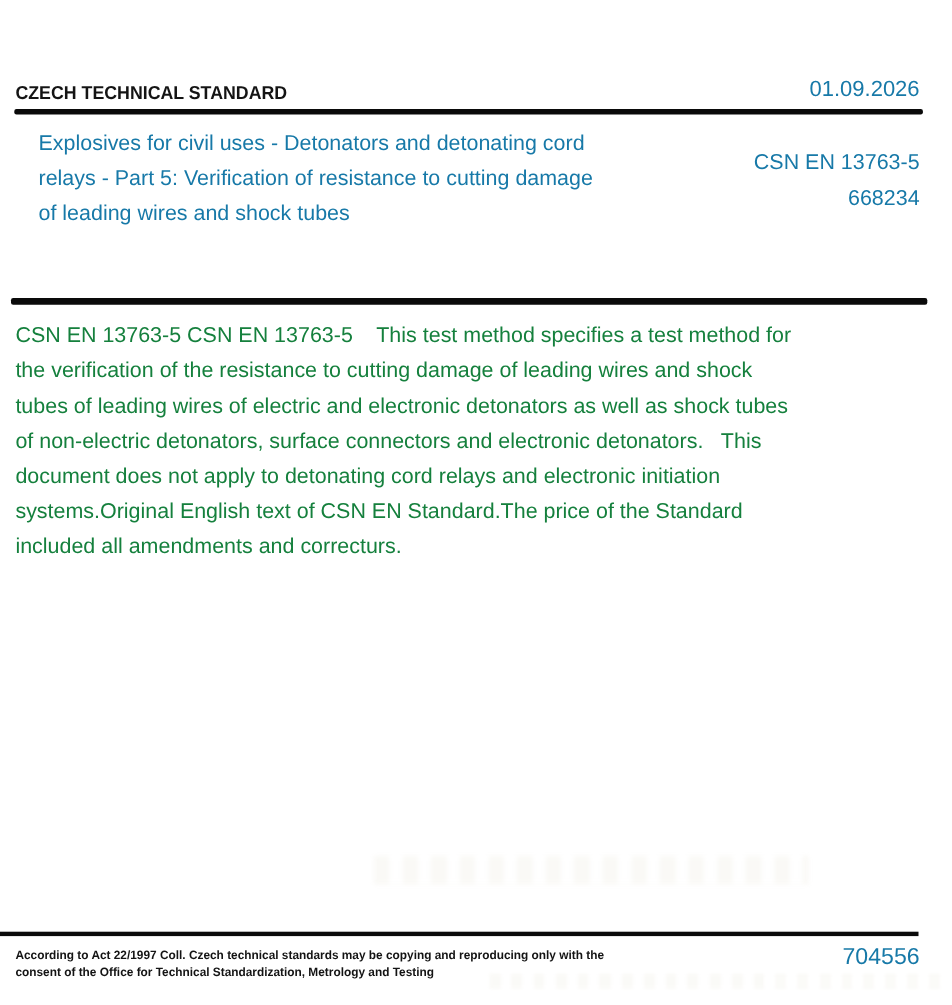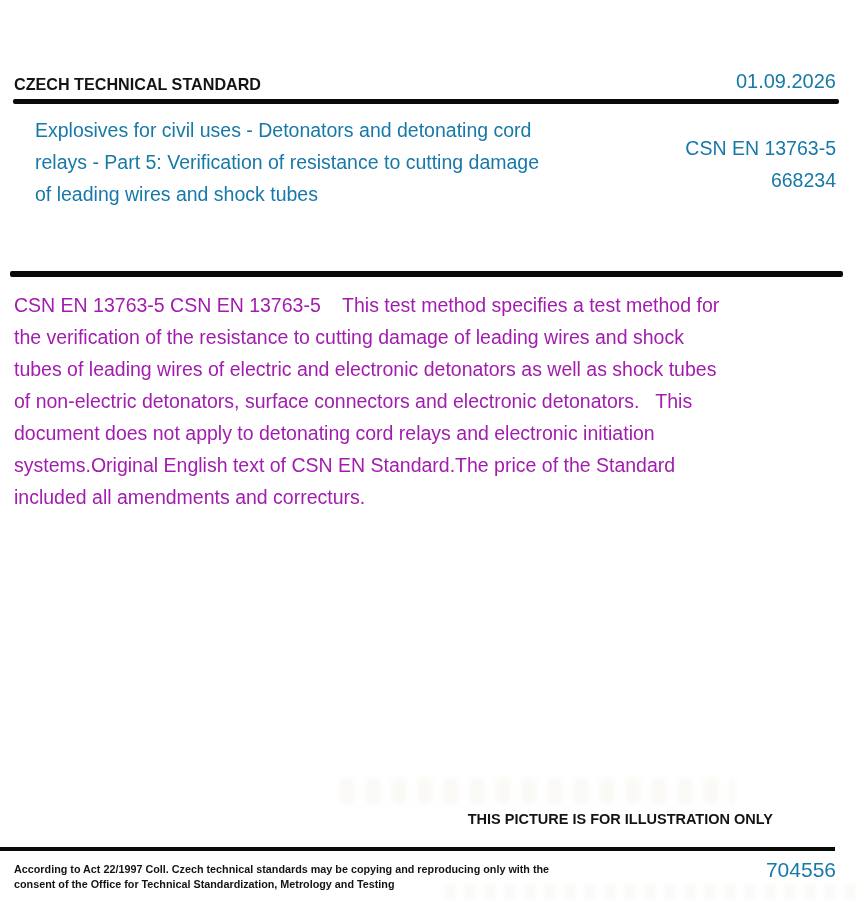--- a/index.html
+++ b/index.html
@@ -63,21 +63,21 @@
     color: #1779a8;
     margin-top: 18px;
   }
   .abstract {
     position: absolute;
     left: 14px;
     top: 289px;
     width: 710px;
     font-size: 19.5px;
     line-height: 32px;
-    color: #a21caf;
+    color: #15803d;
     white-space: pre-wrap;
   }
   .watermark {
     position: absolute;
     pointer-events: none;
   }
   .wm-1 {
     left: 340px;
     top: 778px;
     width: 395px;
@@ -143,21 +143,20 @@
     <div>CSN EN 13763-5</div>
     <div>668234</div>
   </div>
 
   <div class="rule rule-2"></div>
 
   <div class="abstract">CSN EN 13763-5 CSN EN 13763-5    This test method specifies a test method for the verification of the resistance to cutting damage of leading wires and shock tubes of leading wires of electric and electronic detonators as well as shock tubes of non-electric detonators, surface connectors and electronic detonators.   This document does not apply to detonating cord relays and electronic initiation systems.Original English text of CSN EN Standard.The price of the Standard included all amendments and correcturs.</div>
 
   <div class="watermark wm-1"></div>
 
-  <div class="notice">THIS PICTURE IS FOR ILLUSTRATION ONLY</div>
 
   <div class="rule rule-3"></div>
 
   <div class="legal">According to Act 22/1997 Coll. Czech technical standards may be copying and reproducing only with the consent of the Office for Technical Standardization, Metrology and Testing</div>
 
   <div class="doc-number">704556</div>
 
   <div class="watermark wm-2"></div>
 
 </div>

